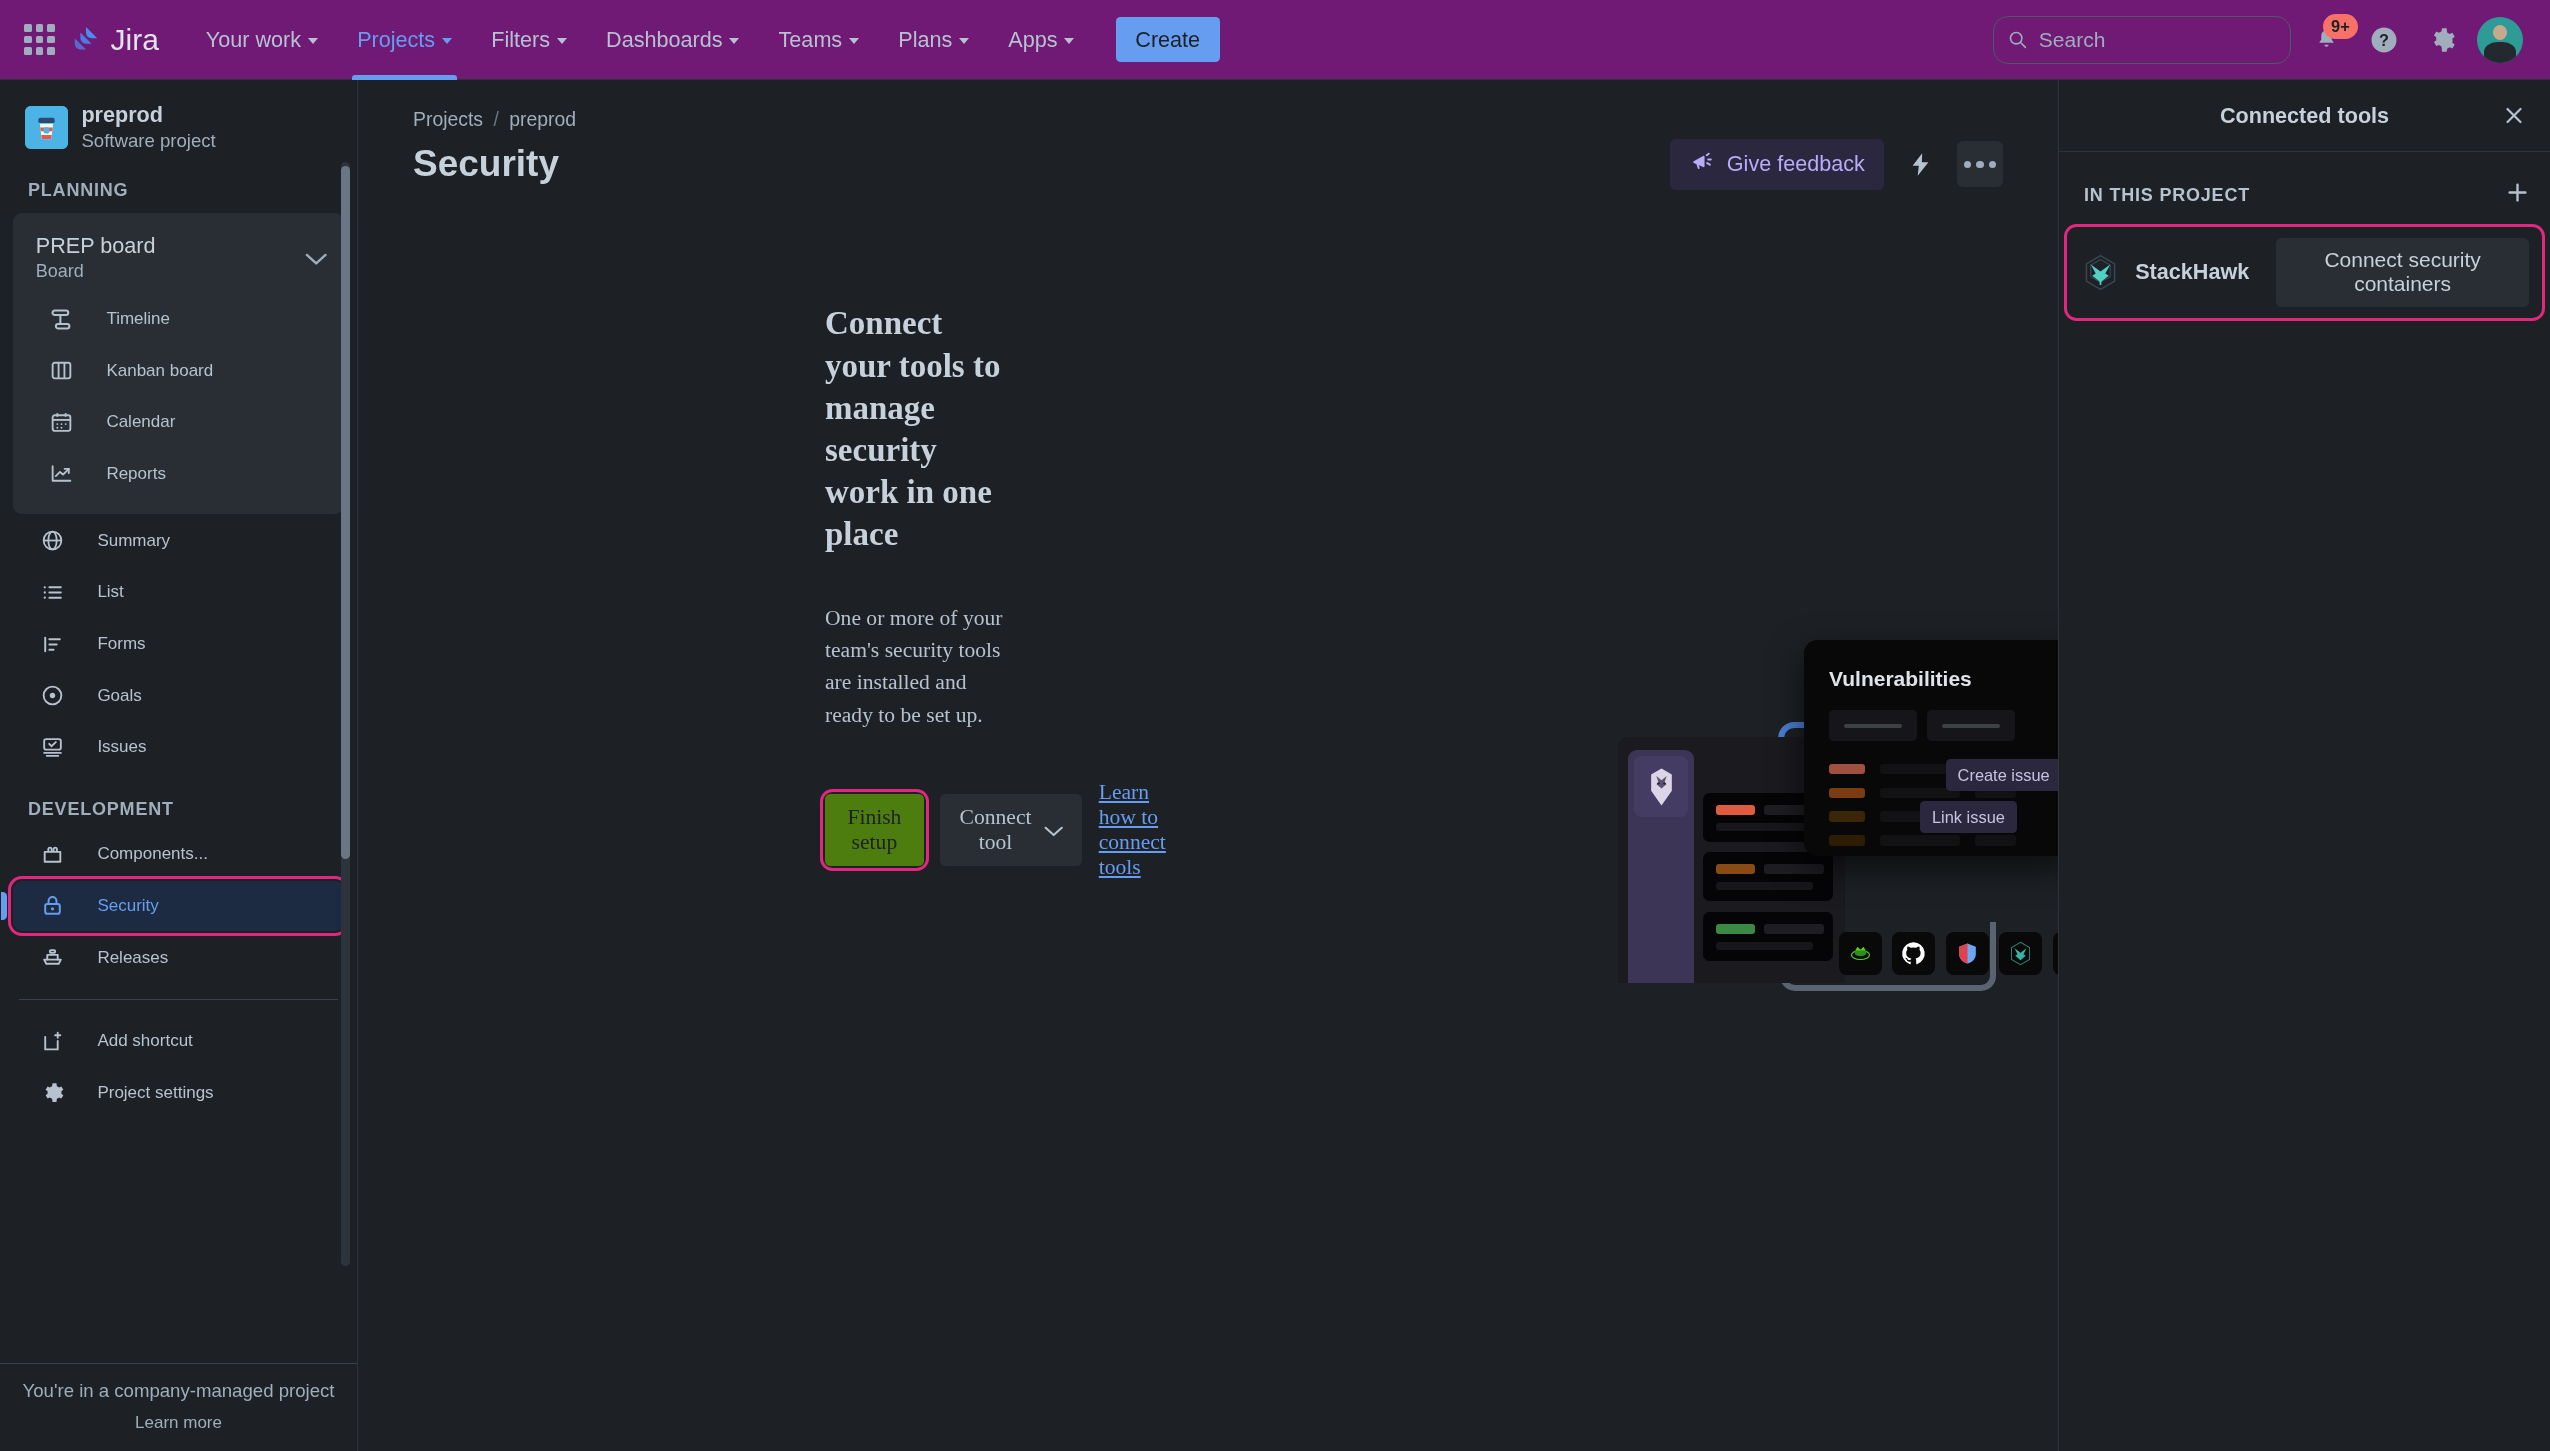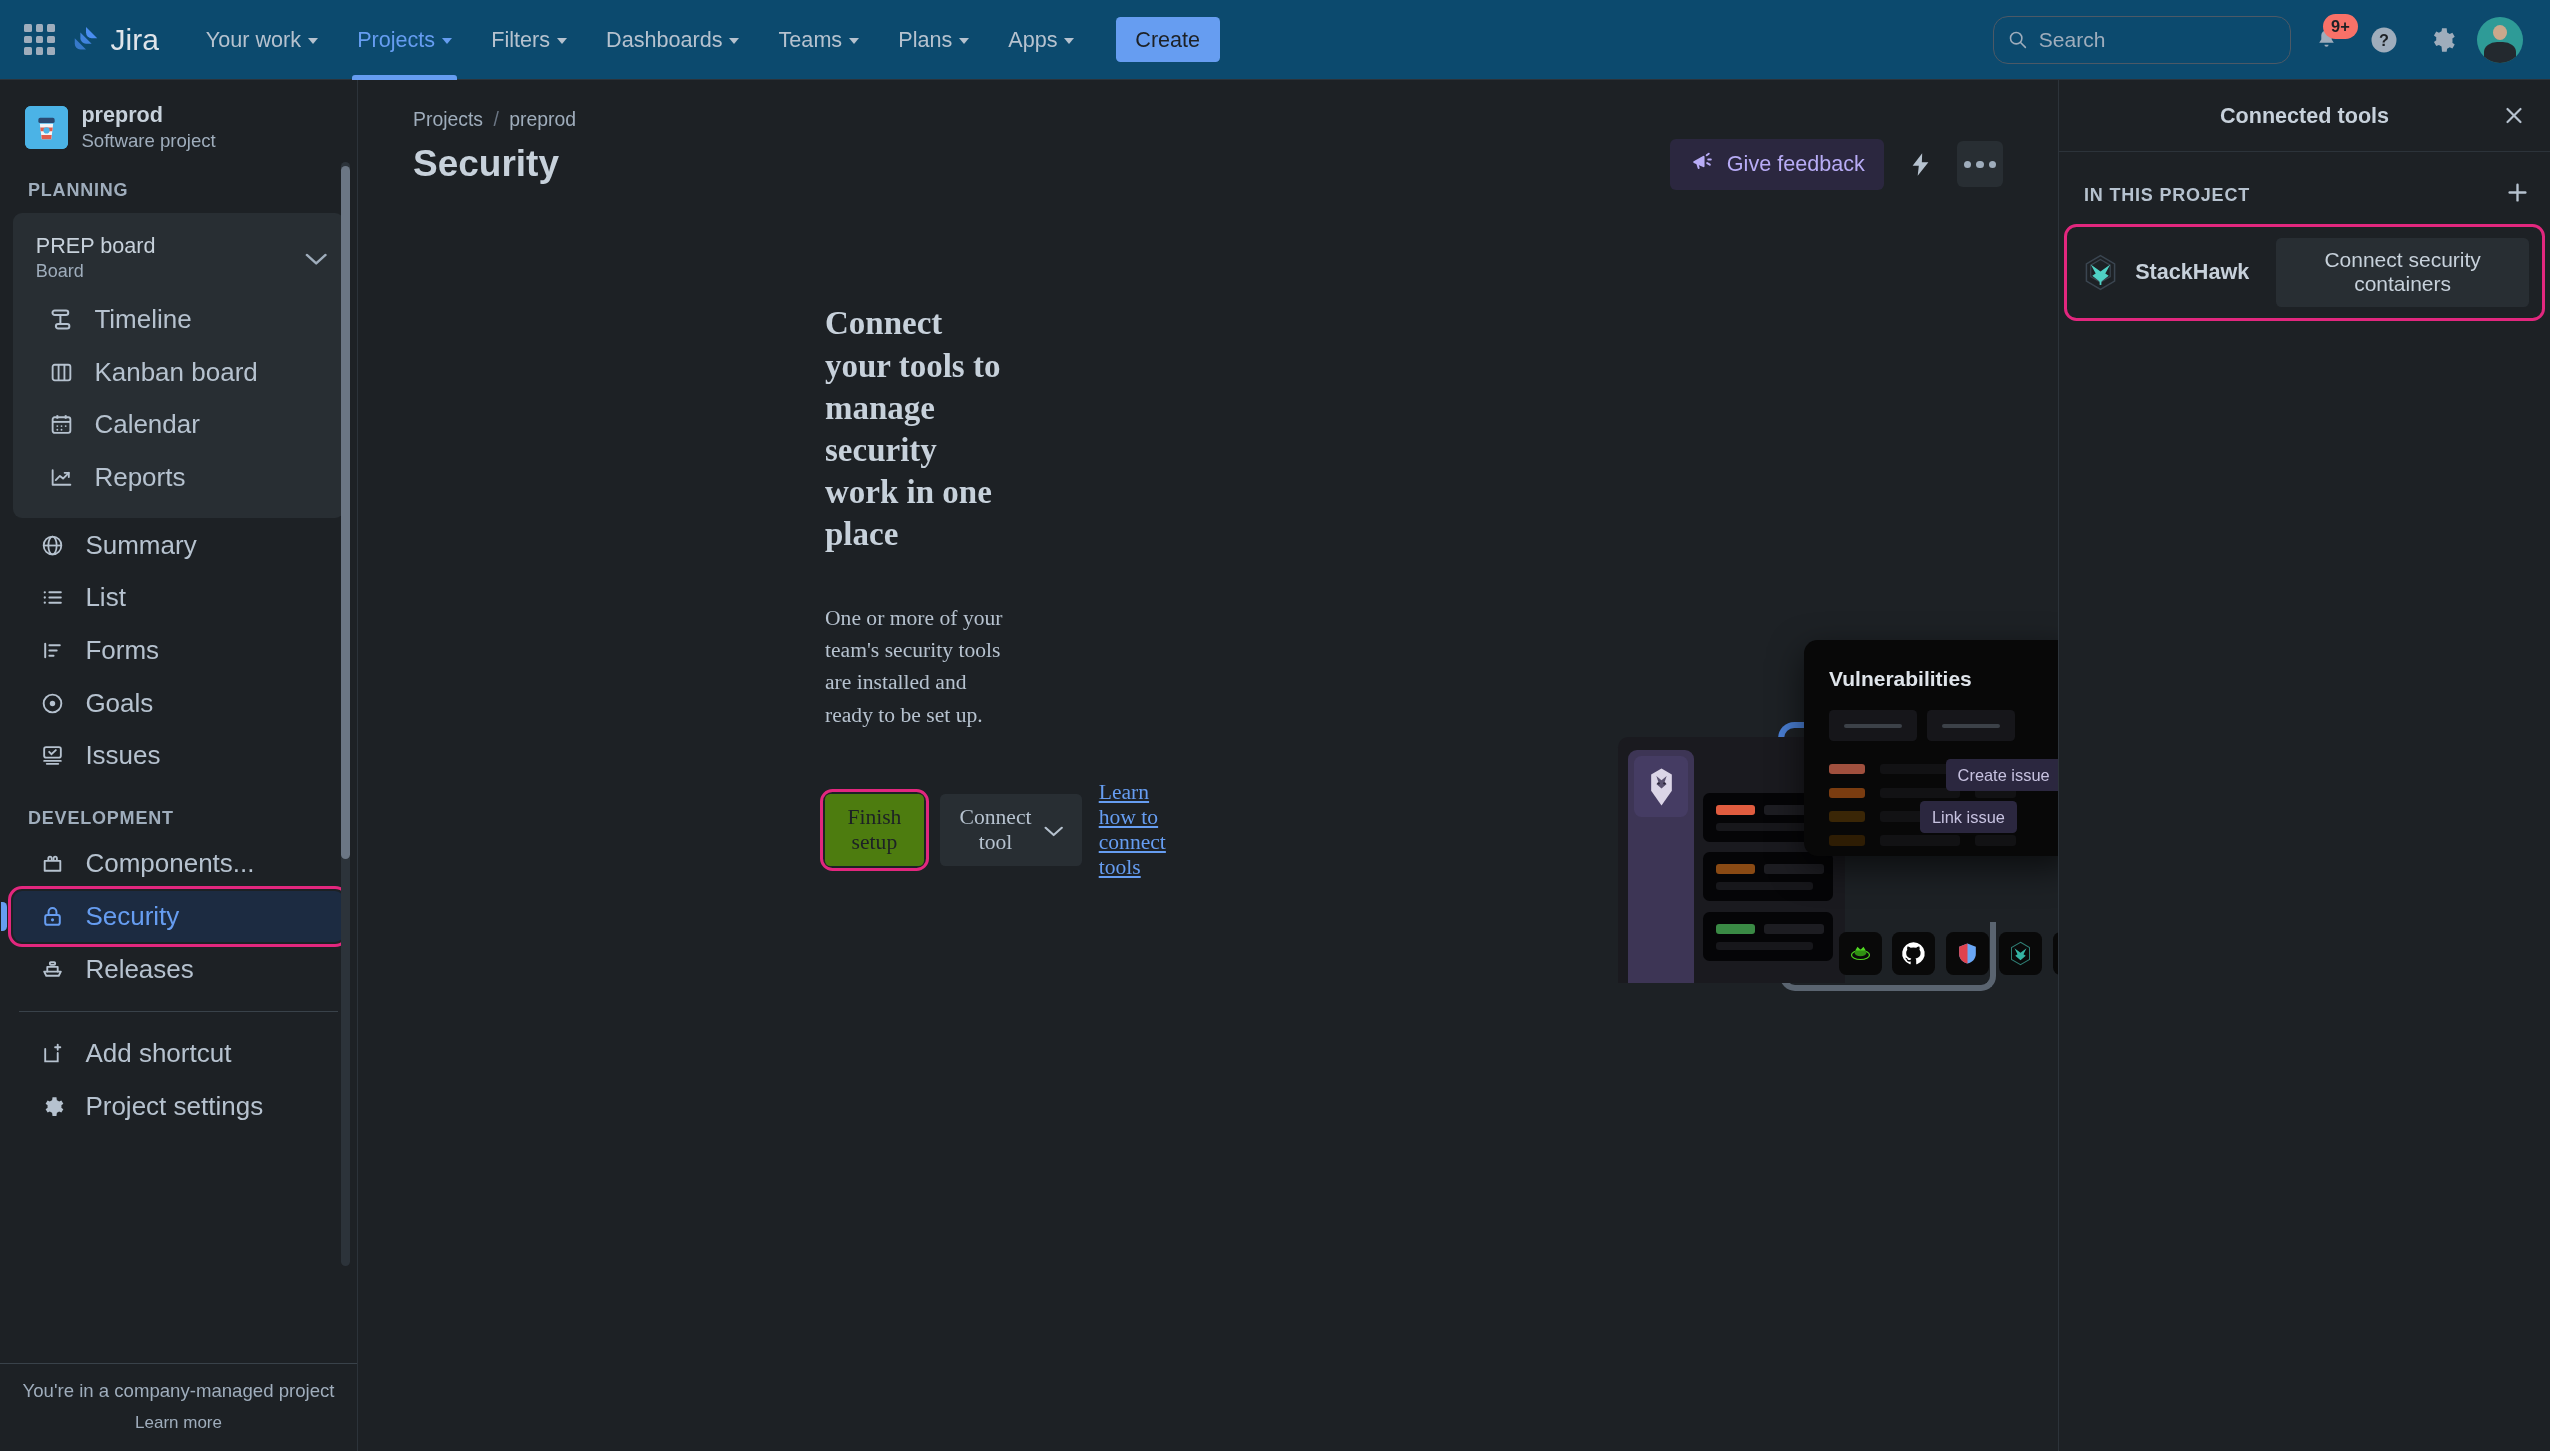--- a/index.html
+++ b/index.html
@@ -8,21 +8,21 @@
     background: #1d2125;
     font-family: "Liberation Sans", sans-serif;
     color: #c7d1db;
     overflow: hidden;
   }
   .app { position: relative; width: 2550px; height: 1452px; display: flex; flex-direction: column; }
 
   
   .topnav {
     height: 80px; flex: 0 0 80px;
-    background: #0c4a6e;
+    background: #701a75;
     border-bottom: 1.5px solid #2c333a;
     display: flex; align-items: center;
     padding: 0 27px 0 24px;
     position: relative;
   }
   .grid-icon { width: 31px; height: 31px; display: grid; grid-template-columns: repeat(3,1fr); grid-template-rows: repeat(3,1fr); gap: 3.7px; cursor: pointer; margin-right: 16.4px;}
   .grid-icon i { background: #9fadbc; border-radius: 1.5px; display: block; }
 
   .jira-logo { display: flex; align-items: center; gap: 9px; margin-right: 34px; cursor: pointer; }
   .jira-mark { width: 30px; height: 30px; position: relative; }
@@ -88,23 +88,23 @@
 
   .sec-label { font-size: 18px; letter-spacing: 0.8px; font-weight: bold; color: #9fadbc; padding: 10.4px 0 7.5px 28px; }
 
   .board-card { margin: 4.5px 13.4px 0 13.4px; background: #282e33; border-radius: 9px; padding: 7.5px 0 13.4px 0; }
   .board-head { display:flex; align-items:center; padding: 12px 16.4px 9px 22.4px; cursor: pointer; }
   .board-head .t { font-size: 21.6px; color: #c7d1db; line-height: 1.25; }
   .board-head .s { font-size: 18px; color: #9fadbc; line-height: 1.3; }
   .board-head .cv { margin-left: auto; color: #9fadbc; font-size: 22.4px; }
 
   .nav-row {
-    display: flex; align-items: center; gap: 18px;
+    display: flex; align-items: center; gap: 30px;
     padding: 9.7px 16.4px 9.7px 24px; margin: 2.2px 13.4px; border-radius: 6px;
-    font-size: 26px; color: #b6c2cf; cursor: pointer; position: relative;
+    font-size: 17px; color: #b6c2cf; cursor: pointer; position: relative;
   }
   .nav-row.in-card { margin: 2.2px 9px; }
   .nav-row .ic { width: 30px; height: 30px; flex: 0 0 30px; display:flex; align-items:center; justify-content:center; }
   .nav-row.selected { background: #1c2b41; color: #669df1; }
   .nav-row.selected::before {
     content:""; position:absolute; left: -12px; top: 10.4px; bottom: 10.4px; width: 6px;
     background: #669df1; border-radius: 0 4.5px 4.5px 0;
   }
   .hl-pink { outline: 3px solid #e2277e; outline-offset: 2.2px; border-radius: 9px; }
 

